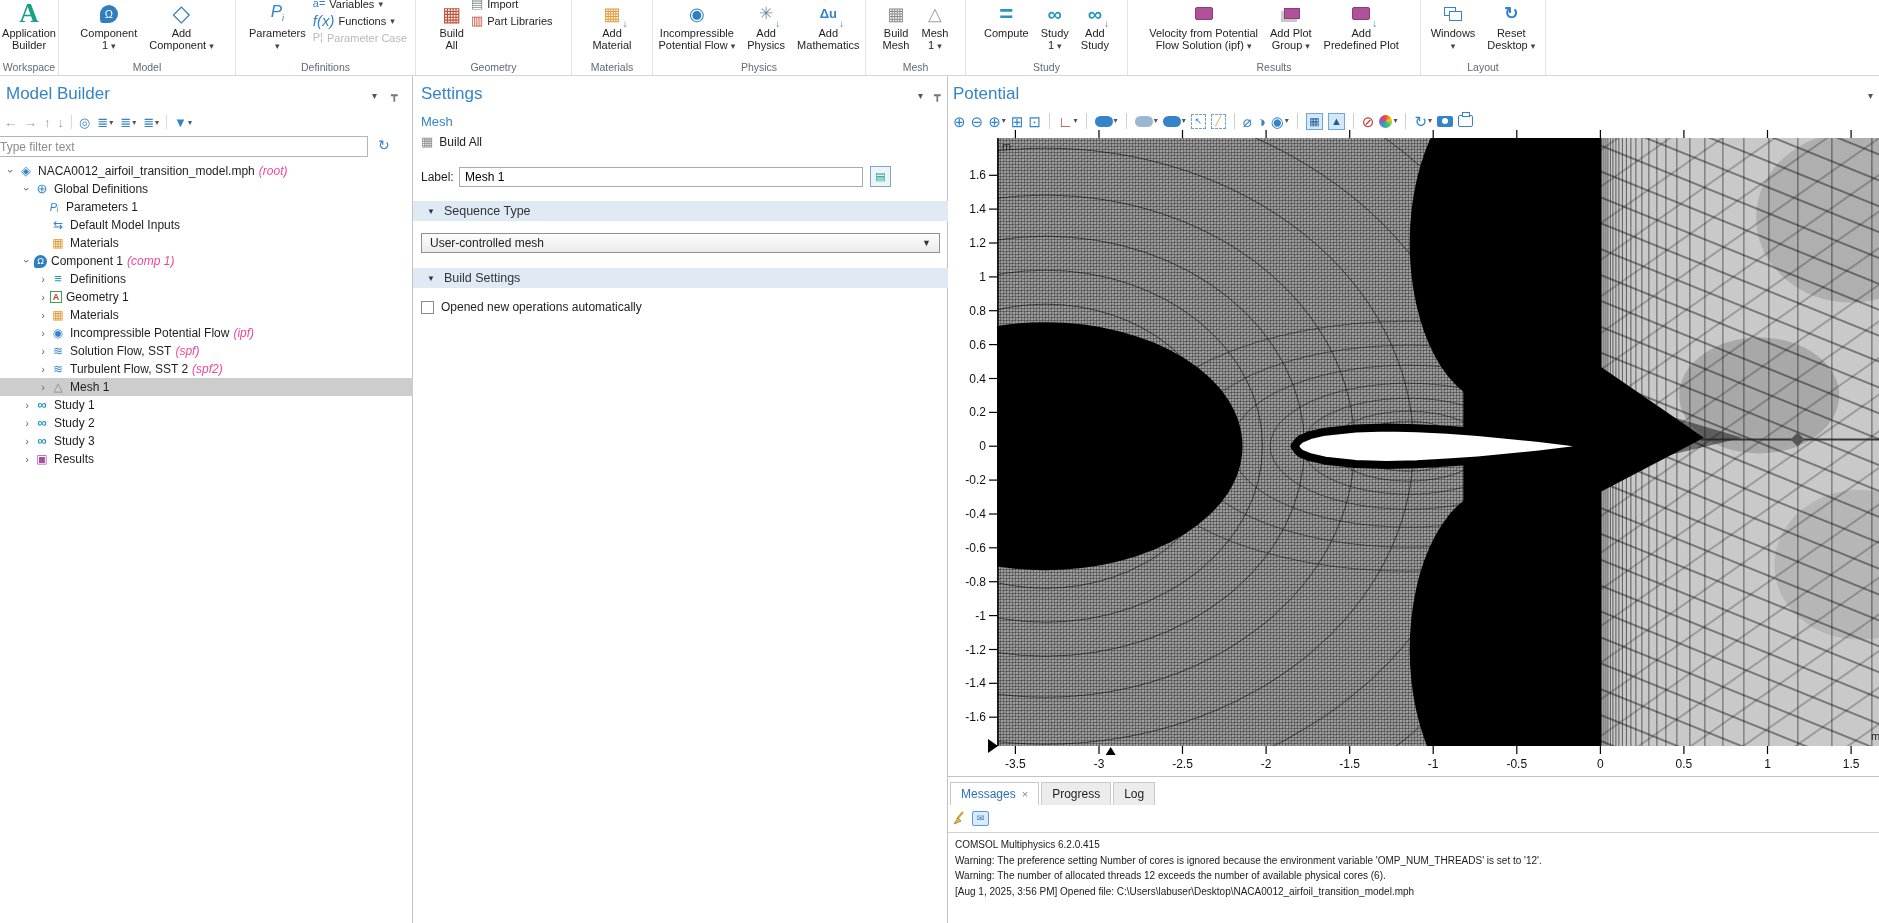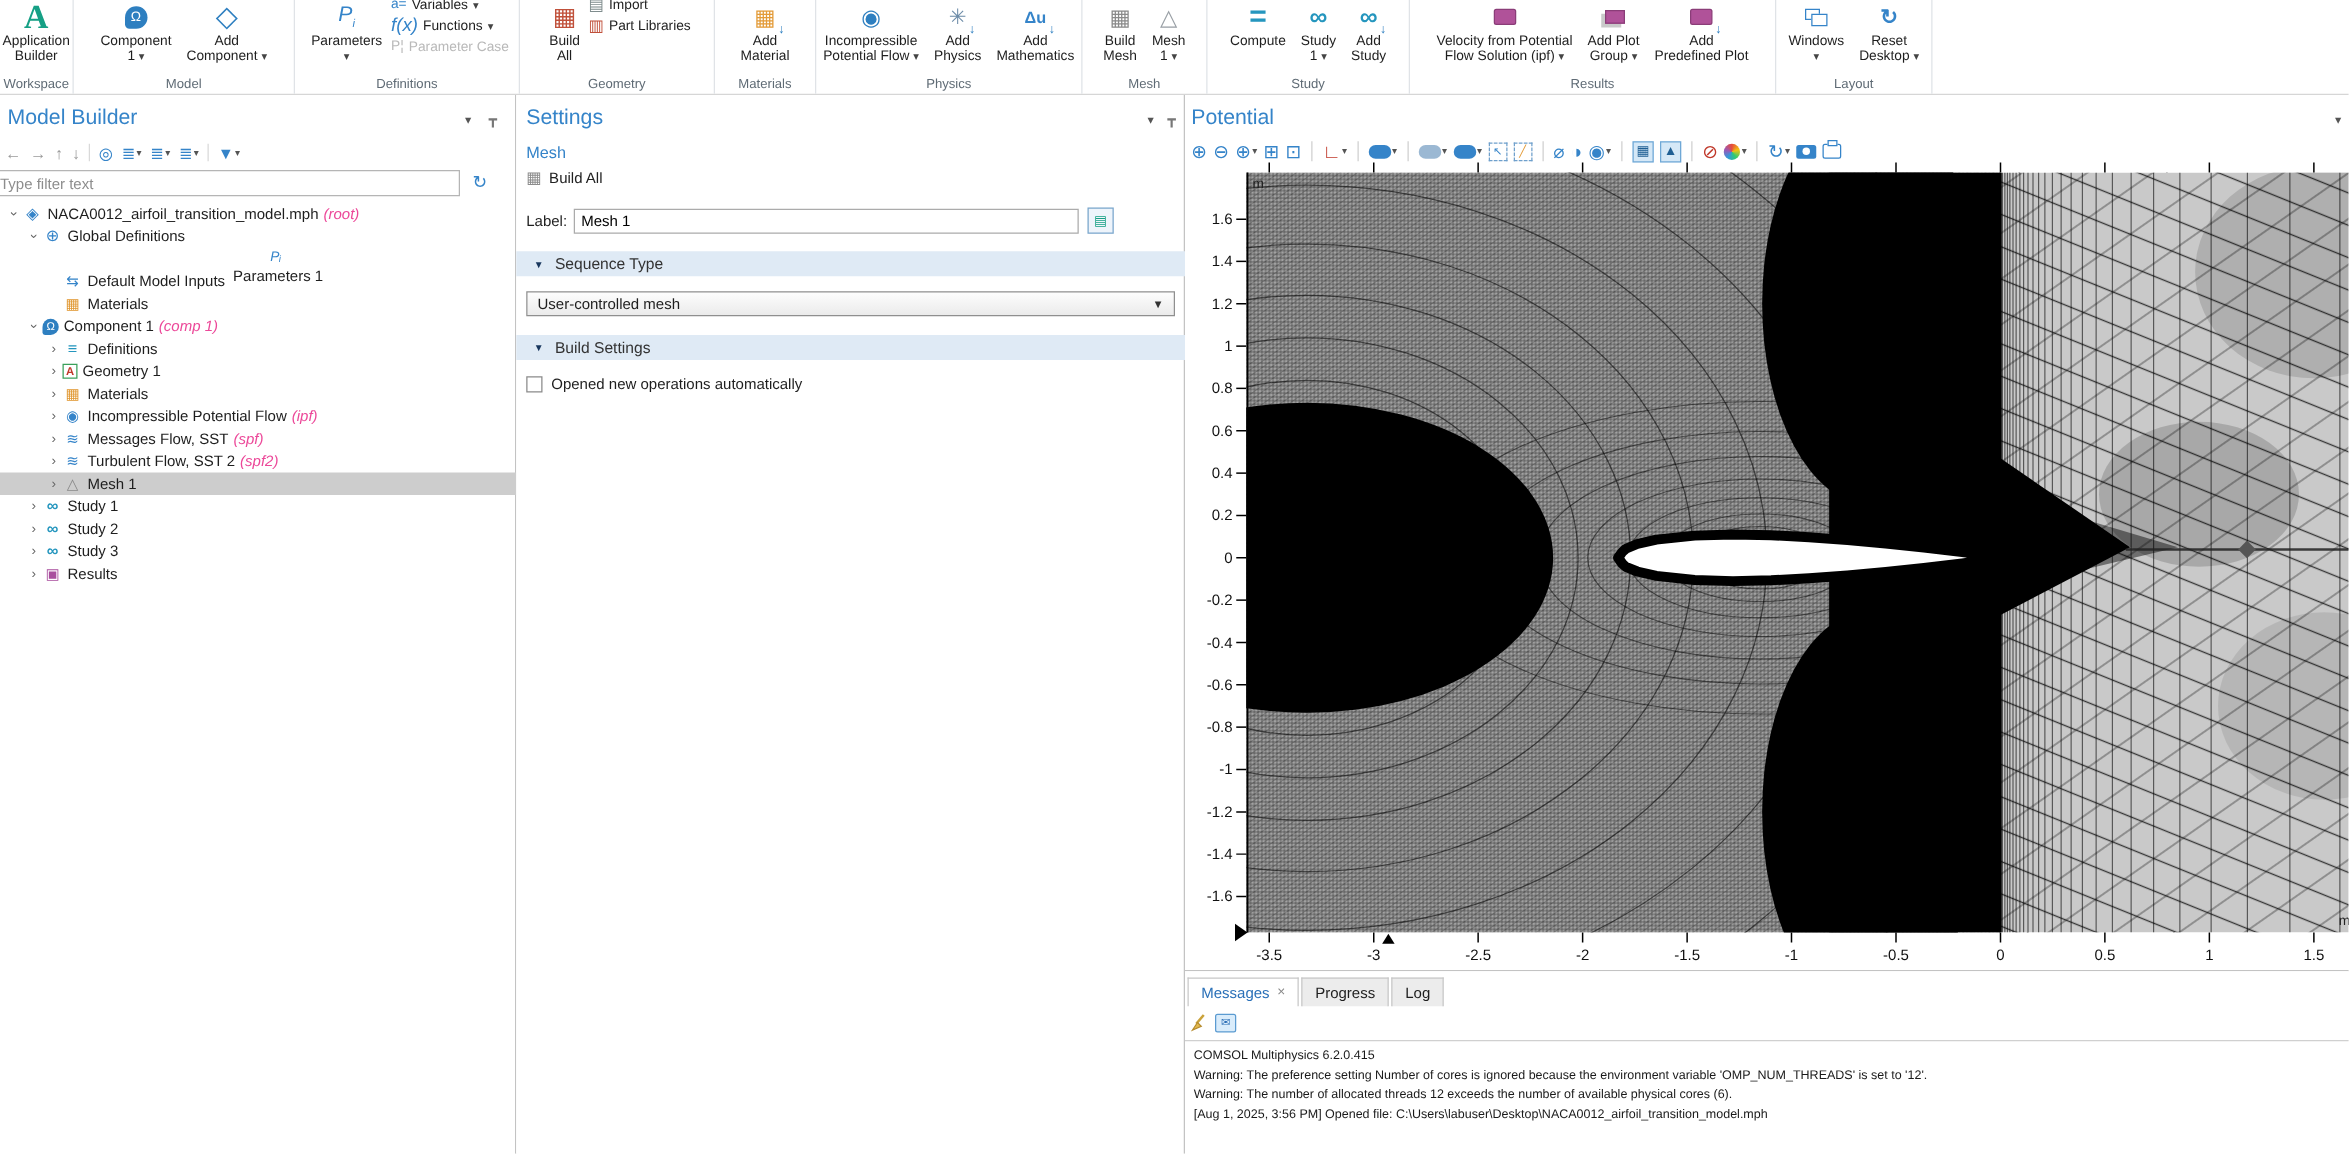--- a/index.html
+++ b/index.html
@@ -385,21 +385,21 @@
           <span class="texp open">›</span>
           <span class="tico ic-root">◈</span>
           <span>NACA0012_airfoil_transition_model.mph</span>
           <span class="ttag">(root)</span>
         </div>
         <div class="trow" style="padding-left: 20px;">
           <span class="texp open">›</span>
           <span class="tico ic-globe">⊕</span>
           <span>Global Definitions</span>
         </div>
-        <div class="trow" style="padding-left: 32px; flex-direction: column;">
+        <div class="trow" style="padding-left: 32px;">
           <span class="texp"></span>
           <span class="tico ic-pi">Pᵢ</span>
           <span>Parameters 1</span>
         </div>
         <div class="trow" style="padding-left: 36px;">
           <span class="texp"></span>
           <span class="tico ic-inputs">⇆</span>
           <span>Default Model Inputs</span>
         </div>
         <div class="trow" style="padding-left: 36px;">
@@ -430,21 +430,21 @@
         </div>
         <div class="trow" style="padding-left: 36px;">
           <span class="texp">›</span>
           <span class="tico ic-flow">◉</span>
           <span>Incompressible Potential Flow</span>
           <span class="ttag">(ipf)</span>
         </div>
         <div class="trow" style="padding-left: 36px;">
           <span class="texp">›</span>
           <span class="tico ic-turb">≋</span>
-          <span>Messages Flow, SST</span>
+          <span>Solution Flow, SST</span>
           <span class="ttag">(spf)</span>
         </div>
         <div class="trow" style="padding-left: 36px;">
           <span class="texp">›</span>
           <span class="tico ic-turb">≋</span>
           <span>Turbulent Flow, SST 2</span>
           <span class="ttag">(spf2)</span>
         </div>
         <div class="trow sel" style="padding-left: 36px;">
           <span class="texp">›</span>

